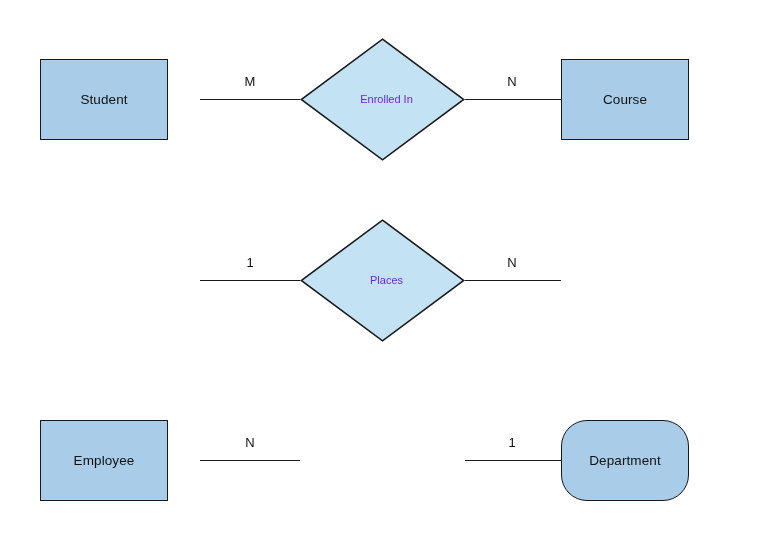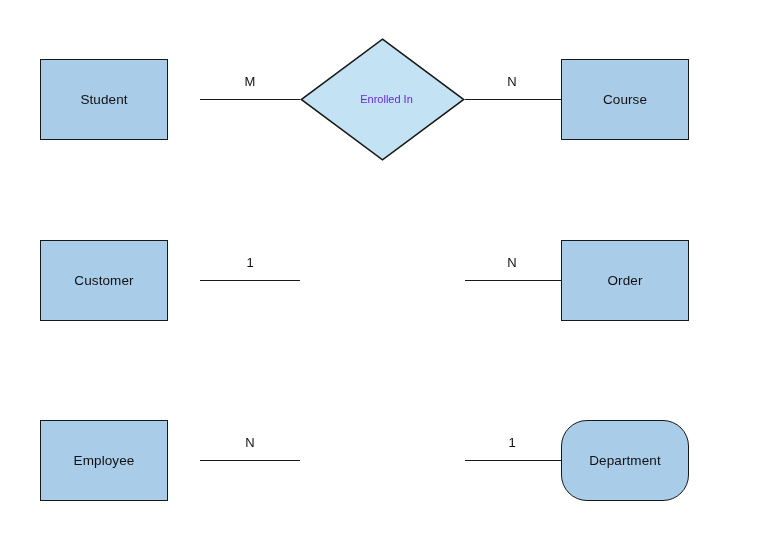--- a/index.html
+++ b/index.html
@@ -134,36 +134,36 @@
     <span class="cardinality card-right" style="top: 46px;">N</span>
 
     <div class="entity entity-right" style="top: 30px; text-align: center;">
       <span class="entity-label">Course</span>
     </div>
 
   </div>
 
   <div class="er-row" style="top: 210px;">
 
-    <div class="entity entity-left" style="top: 30px;">
-      <span class="entity-label">Customer</span>
-    </div>
 
     <div class="connector connector-left" style="top: 70px;"></div>
 
     <span class="cardinality card-left" style="top: 46px;">1</span>
 
+    <div class="relationship" style="top: 9px;">
+      <svg width="165" height="123" viewBox="0 0 165 123" xmlns="http://www.w3.org/2000/svg">
+        <polygon points="82.5,1.2 163.8,61.5 82.5,121.8 1.2,61.5" fill="#c3e3f5" stroke="#191919" stroke-width="1.6" stroke-linejoin="miter"></polygon>
+      </svg>
+      <span class="rel-label">Places</span>
+    </div>
 
     <div class="connector connector-right" style="top: 70px;"></div>
 
     <span class="cardinality card-right" style="top: 46px;">N</span>
 
-    <div class="entity entity-right" style="top: 30px;">
-      <span class="entity-label">Order</span>
-    </div>
 
   </div>
 
   <div class="er-row" style="top: 390px;">
 
     <div class="entity entity-left" style="top: 30px;">
       <span class="entity-label">Employee</span>
     </div>
 
     <div class="connector connector-left" style="top: 70px;"></div>

